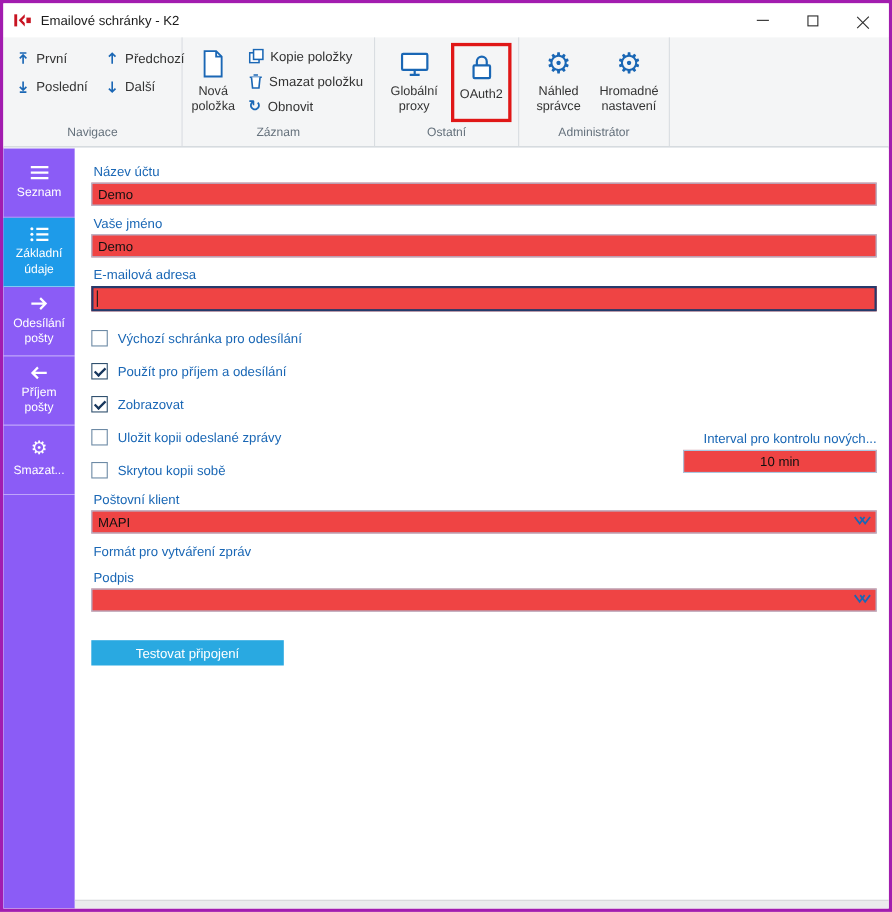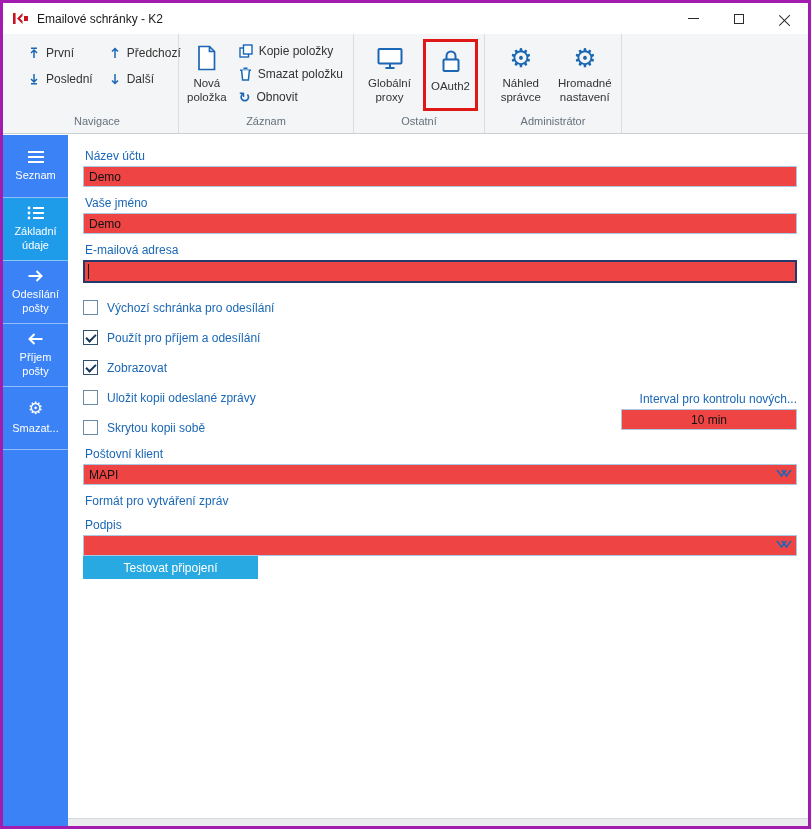--- a/index.html
+++ b/index.html
@@ -17,37 +17,37 @@
   .win-btn{width:46px;height:100%;display:flex;align-items:center;justify-content:center;cursor:default;}
   .min-glyph{width:11px;height:1px;background:#2b2b2b;}
   .max-glyph{width:10px;height:10px;border:1px solid #2b2b2b;background:#fff;}
   .close-glyph{position:relative;width:12px;height:12px;}
   .close-glyph::before,.close-glyph::after{content:"";position:absolute;left:5px;top:0;width:1.4px;height:15px;background:#2b2b2b;}
   .close-glyph::before{transform:rotate(45deg);}
   .close-glyph::after{transform:rotate(-45deg);}
   
   .ribbon{height:100px;background:#f4f5f6;border-bottom:1px solid #c9d0d6;display:flex;}
   .rgroup{border-right:1px solid #d9dde1;display:flex;flex-direction:column;}
-  .g-nav{width:163px;margin-left:13px;} .g-rec{width:175px;} .g-oth{width:131px;} .g-adm{width:137px;}
+  .g-nav{width:163px;} .g-rec{width:175px;} .g-oth{width:131px;} .g-adm{width:137px;}
   .g-fill{flex:1;border-right:none;}
   .rgroup-content{flex:1;display:flex;padding:5px 6px 0 8px;}
   .rgroup-label{height:21px;font-size:11px;color:#65717c;text-align:center;line-height:19px;}
   .nav-col{display:flex;flex-direction:column;gap:8px;margin-top:5px;}
   .sbtn{display:flex;align-items:center;gap:6px;font-size:12px;color:#333;padding:2px 4px;white-space:nowrap;cursor:default;}
   .lbtn{width:57px;display:flex;flex-direction:column;align-items:center;text-align:center;
         font-size:11.5px;color:#333;padding-top:3px;line-height:1.18;cursor:default;}
   .lbtn .licon{height:32px;display:flex;align-items:center;justify-content:center;}
   .lbtn .ltext{margin-top:3px;}
   .rec-col{display:flex;flex-direction:column;gap:5px;margin-left:8px;margin-top:3px;}
   .oauth-box{border:3px solid #e01717;height:72px;margin-left:6px;display:flex;align-items:flex-start;justify-content:flex-end;}
   .oauth-box .lbtn{width:49px;}
   .gear-glyph{font-size:26px;color:#1a67b5;line-height:1;font-family:"DejaVu Sans",sans-serif;}
   .refresh-glyph{font-size:14px;color:#1a67b5;line-height:1;font-weight:bold;font-family:"DejaVu Sans",sans-serif;}
   
-  .sidebar{position:absolute;left:0;top:132px;bottom:0;width:65px;background:#3b82f6;}
+  .sidebar{position:absolute;left:0;top:132px;bottom:0;width:65px;background:#8b5cf6;}
   .sbitem{height:63px;display:flex;flex-direction:column;align-items:center;justify-content:center;gap:5px;
           border-bottom:1px solid rgba(255,255,255,.45);color:#fff;font-size:11px;text-align:center;
           line-height:1.2;padding:2px;cursor:default;}
   .sbitem.selected{background:#1e9be9;}
   .sb-gear{font-size:17px;line-height:1;font-family:"DejaVu Sans",sans-serif;}
   
   .main{position:absolute;left:65px;top:132px;right:0;bottom:8px;background:#fff;
         padding:14px 11px 0 15px;overflow:hidden;}
   .statusbar{position:absolute;left:65px;right:0;bottom:0;height:8px;background:#ebeced;border-top:1px solid #d8d9da;}
   .flabel{color:#1a67b5;font-size:12px;margin:0 0 2px 2px;height:15px;line-height:15px;}
@@ -63,21 +63,21 @@
   .cbbox[data-checked="true"]{border-color:#30506e;}
   .cbbox[data-checked="true"]::after{content:"";position:absolute;left:2px;top:3px;width:8px;height:4px;
           border-left:2px solid #17365d;border-bottom:2px solid #17365d;transform:rotate(-45deg);}
   .cblabel{color:#1a67b5;font-size:12px;}
   .interval{position:absolute;top:257px;right:11px;width:176px;}
   .interval .flabel{text-align:right;margin:0 0 2px 0;white-space:nowrap;}
   .interval .tinput{text-align:center;}
   .combo{position:relative;}
   .combo .tinput{padding-right:26px;}
   .combo-icon{position:absolute;right:5px;top:4px;}
-  .testbtn{margin-top:0;width:175px;height:23px;background:#29a9e1;color:#fff;font-size:12px;
+  .testbtn{margin-top:26px;width:175px;height:23px;background:#29a9e1;color:#fff;font-size:12px;
            border:none;font-family:inherit;display:block;cursor:default;}
 </style>
 </head>
 <body>
 
 <div class="window">
 
   <div class="titlebar">
     <svg class="app-icon" viewBox="0 0 17 17">
       <rect x="1" y="3" width="2.6" height="11" fill="#c81422"></rect>

